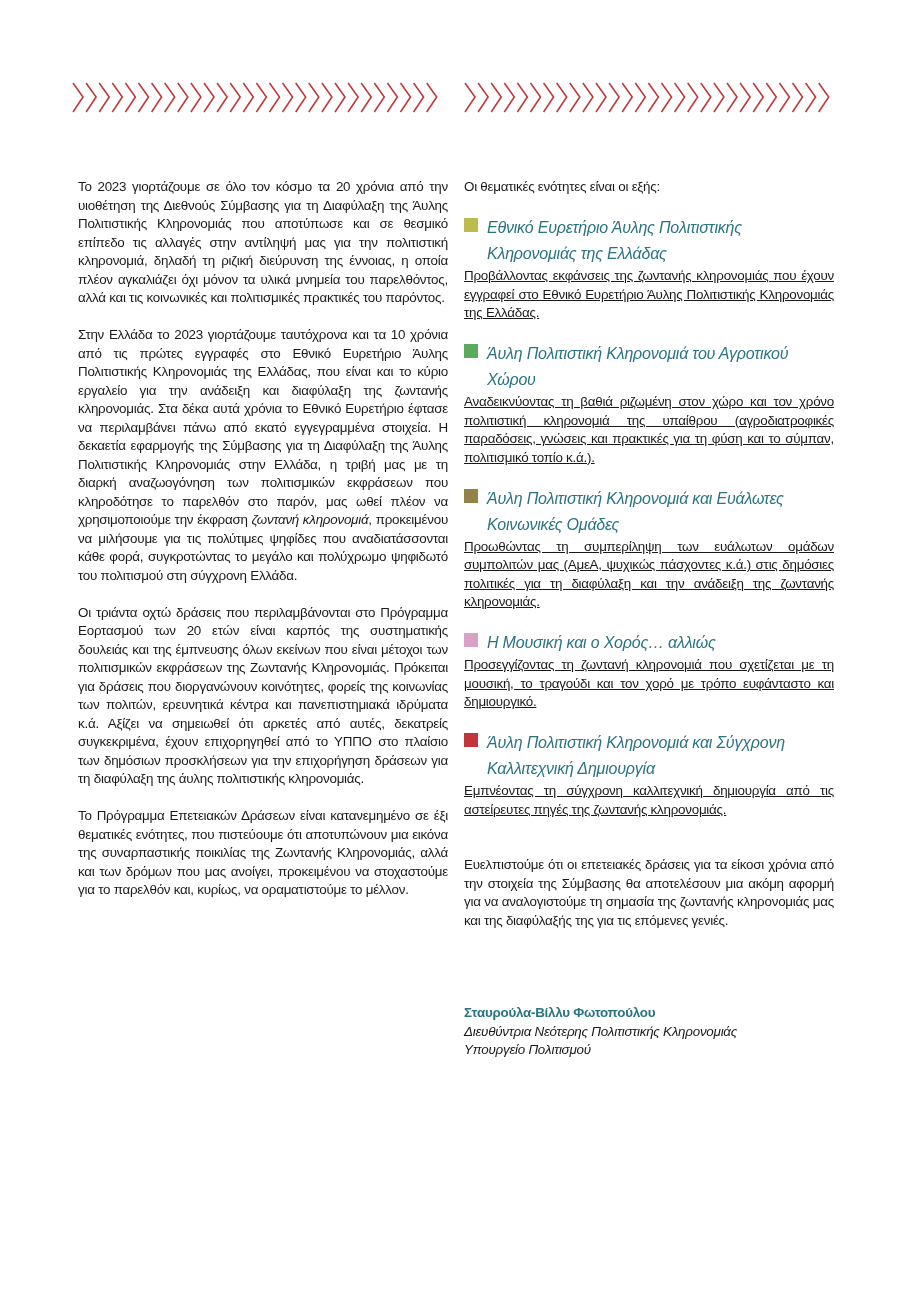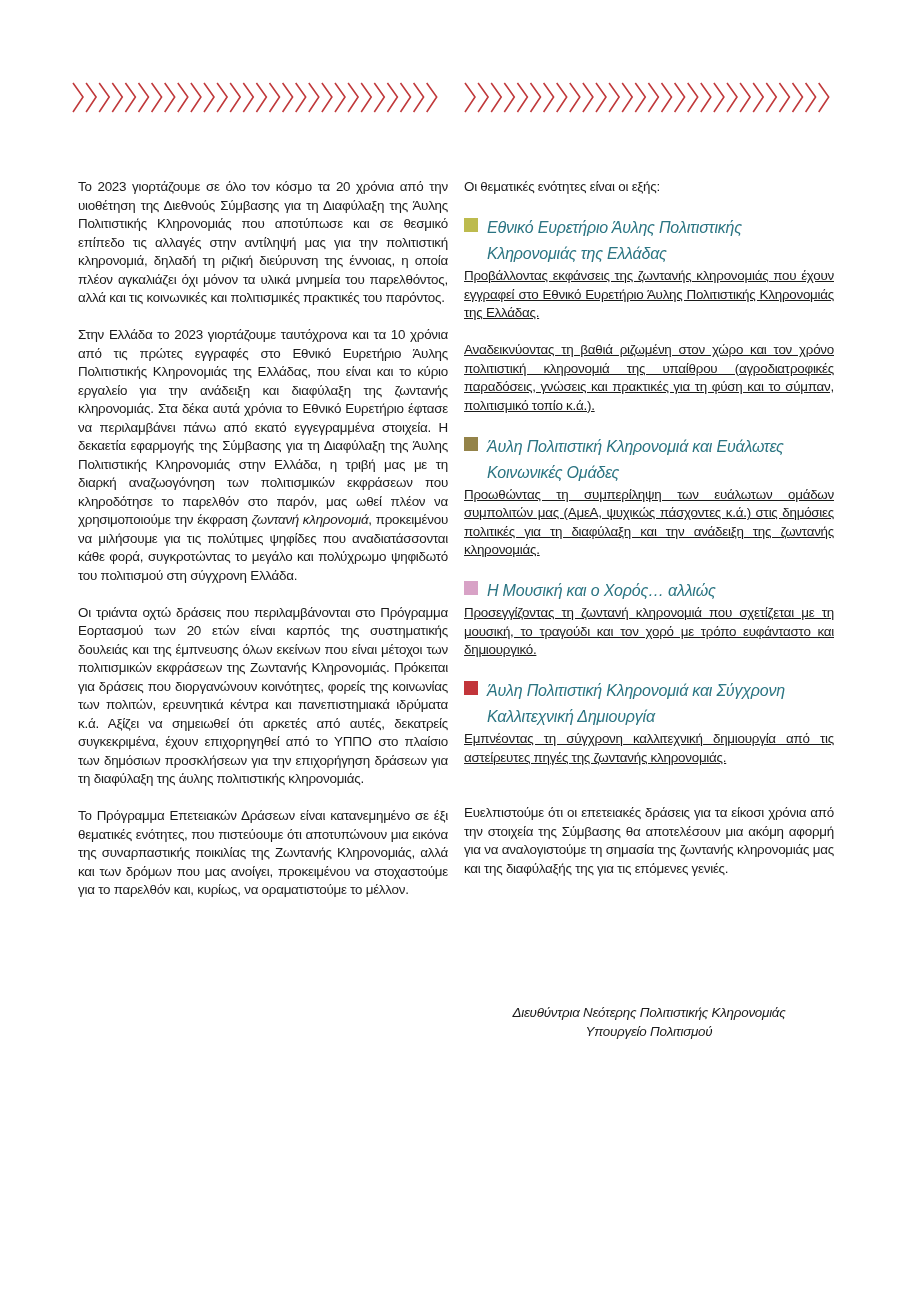--- a/index.html
+++ b/index.html
@@ -19,21 +19,21 @@
     .para { margin: 0 0 18.5px 0; text-align: justify; }
     .para em { font-style: italic; }
 
     .theme { margin: 0 0 18.5px 0; }
     .theme-head { position: relative; padding-left: 23px; font-weight: normal; font-style: italic; color: #2a7482; font-size: 16px; line-height: 26px; letter-spacing: -0.2px; }
     .theme-square { position: absolute; left: 0; top: 3px; width: 14px; height: 14px; }
     .theme-body { margin: 0; text-align: justify; text-decoration: underline; }
 
     .sign { position: absolute; left: 464px; top: 1004px; width: 370px; font-size: 13.4px; line-height: 18.5px; letter-spacing: -0.25px; }
     .sign-name { font-weight: bold; color: #2a7482; }
-    .sign-role { font-style: italic; text-align: center; }
+    .sign-role { font-style: italic; }
   </style>
 </head>
 <body>
 
 <div class="chevrons" id="chev-left">
     <svg width="366" height="32">
       <polyline points="1,1 11,15 1,30" fill="none" stroke="#c0393b" stroke-width="1.6"></polyline>
       <polyline points="14.1,1 24.1,15 14.1,30" fill="none" stroke="#c0393b" stroke-width="1.6"></polyline>
       <polyline points="27.2,1 37.2,15 27.2,30" fill="none" stroke="#c0393b" stroke-width="1.6"></polyline>
       <polyline points="40.3,1 50.3,15 40.3,30" fill="none" stroke="#c0393b" stroke-width="1.6"></polyline>
@@ -104,34 +104,36 @@
 </div>
 
 <div class="col" id="col-right">
   <p class="para">Οι θεματικές ενότητες είναι οι εξής:</p>
   <div id="themes-list">
       <div class="theme">
         <div class="theme-head"><span class="theme-square" style="background: rgb(189, 187, 78);"></span><span>Εθνικό Ευρετήριο Άυλης Πολιτιστικής Κληρονομιάς της Ελλάδας</span></div>
         <p class="theme-body">Προβάλλοντας εκφάνσεις της ζωντανής κληρονομιάς που έχουν εγγραφεί στο Εθνικό Ευρετήριο Άυλης Πολιτιστικής Κληρονομιάς της Ελλάδας.</p>
       </div>
       <div class="theme">
+        <div class="theme-head"><span class="theme-square" style="background: rgb(90, 172, 92);"></span><span>Άυλη Πολιτιστική Κληρονομιά του Αγροτικού Χώρου</span></div>
         <p class="theme-body">Αναδεικνύοντας τη βαθιά ριζωμένη στον χώρο και τον χρόνο πολιτιστική κληρονομιά της υπαίθρου (αγροδιατροφικές παραδόσεις, γνώσεις και πρακτικές για τη φύση και το σύμπαν, πολιτισμικό τοπίο κ.ά.).</p>
       </div>
       <div class="theme">
         <div class="theme-head"><span class="theme-square" style="background: rgb(148, 131, 73);"></span><span>Άυλη Πολιτιστική Κληρονομιά και Ευάλωτες Κοινωνικές Ομάδες</span></div>
         <p class="theme-body">Προωθώντας τη συμπερίληψη των ευάλωτων ομάδων συμπολιτών μας (ΑμεΑ, ψυχικώς πάσχοντες κ.ά.) στις δημόσιες πολιτικές για τη διαφύλαξη και την ανάδειξη της ζωντανής κληρονομιάς.</p>
       </div>
       <div class="theme">
         <div class="theme-head"><span class="theme-square" style="background: rgb(216, 162, 198);"></span><span>Η Μουσική και ο Χορός… αλλιώς</span></div>
         <p class="theme-body">Προσεγγίζοντας τη ζωντανή κληρονομιά που σχετίζεται με τη μουσική, το τραγούδι και τον χορό με τρόπο ευφάνταστο και δημιουργικό.</p>
       </div>
       <div class="theme">
         <div class="theme-head"><span class="theme-square" style="background: rgb(194, 53, 58);"></span><span>Άυλη Πολιτιστική Κληρονομιά και Σύγχρονη Καλλιτεχνική Δημιουργία</span></div>
         <p class="theme-body">Εμπνέοντας τη σύγχρονη καλλιτεχνική δημιουργία από τις αστείρευτες πηγές της ζωντανής κληρονομιάς.</p>
       </div>
     </div>
   <p class="para" style="margin-top:37px;">Ευελπιστούμε ότι οι επετειακές δράσεις για τα είκοσι χρόνια από την στοιχεία της Σύμβασης θα αποτελέσουν μια ακόμη αφορμή για να αναλογιστούμε τη σημασία της ζωντανής κληρονομιάς μας και της διαφύλαξής της για τις επόμενες γενιές.</p>
 </div>
 
 <div class="sign">
+  <div class="sign-name">Σταυρούλα-Βίλλυ Φωτοπούλου</div>
   <div class="sign-role">Διευθύντρια Νεότερης Πολιτιστικής Κληρονομιάς</div>
   <div class="sign-role">Υπουργείο Πολιτισμού</div>
 </div>
 
 </body></html>

